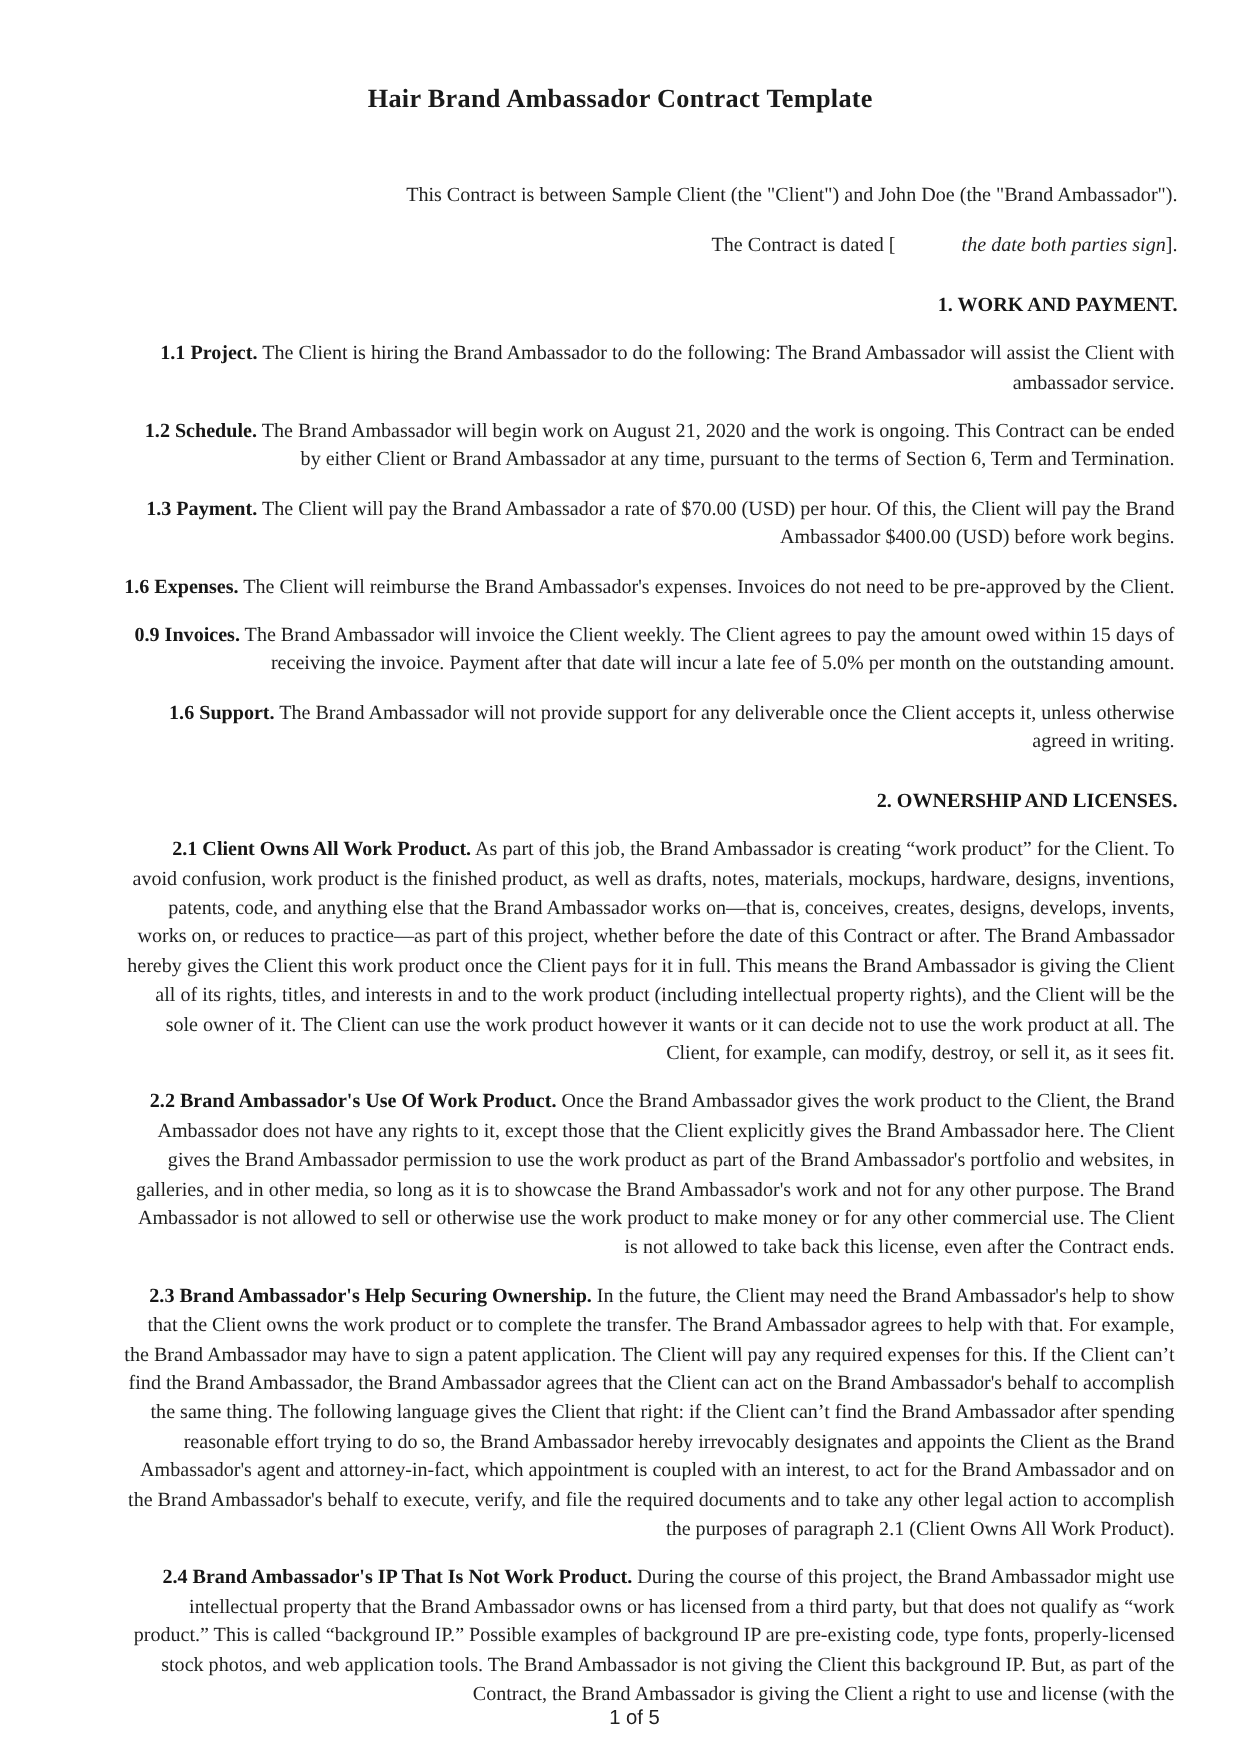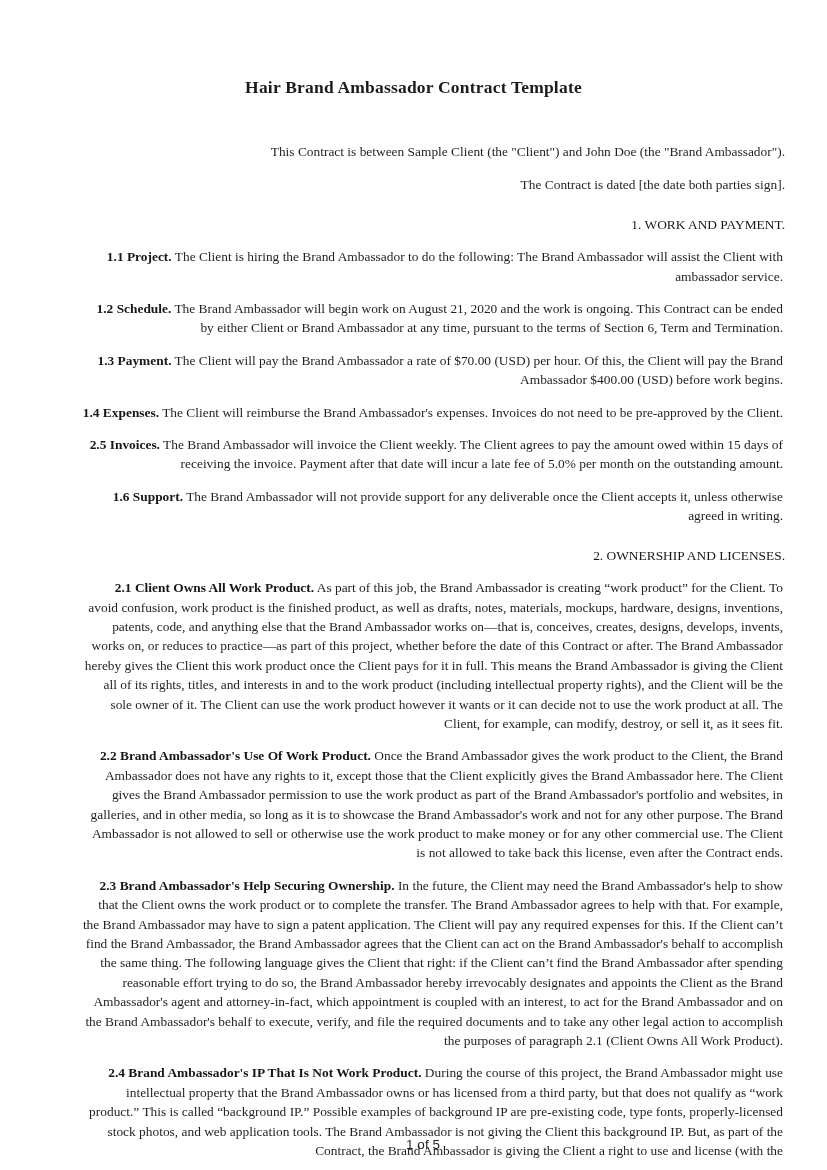--- a/index.html
+++ b/index.html
@@ -19,21 +19,21 @@
     color: #1c1c1c;
   }
   .doc-title {
     text-align: center;
     font-family: "Liberation Serif", "DejaVu Serif", serif;
     font-weight: bold;
     font-size: 17.5px;
     letter-spacing: 0.2px;
     color: #1b1b1b;
     margin: 0;
-    padding-top: 77px;
+    padding-top: 55px;
   }
   .body-area {
     padding: 0 42px 0 46px;
   }
   p {
     margin: 0;
     font-size: 13.4px;
     line-height: 19.4px;
     text-align: right;
     color: #1f1f1f;
@@ -41,36 +41,38 @@
   .intro {
     margin-top: 0;
   }
   .intro-first {
     margin-top: 44px;
   }
   .intro-second {
     margin-top: 14px;
   }
   .section-heading {
-    font-weight: normal;
+    font-weight: bold;
     font-size: 13.4px;
     line-height: 19.4px;
     margin-top: 20px;
     color: #171717;
   }
   .clause {
     margin-left: 36px;
     margin-right: 2px;
     margin-top: 13px;
   }
   .clause-lead {
     font-weight: bold;
     color: #171717;
   }
   .ital {
+    font-style: italic;
+    margin-left: 44px;
   }
   .footer {
     position: absolute;
     left: 0;
     right: 0;
     bottom: 18px;
     text-align: center;
     font-family: "Liberation Sans", "DejaVu Sans", sans-serif;
     font-size: 13.5px;
     color: #1f1f1f;
@@ -91,23 +93,23 @@
     <p class="intro intro-second"><span>The Contract is dated [</span><span class="ital">the date both parties sign</span><span>].</span></p>
 
     <p class="section-heading">1. WORK AND PAYMENT.</p>
 
     <p class="clause"><span class="clause-lead">1.1 Project.</span><span> The Client is hiring the Brand Ambassador to do the following: The Brand Ambassador will assist the Client with ambassador service.</span></p>
 
     <p class="clause"><span class="clause-lead">1.2 Schedule.</span><span> The Brand Ambassador will begin work on August 21, 2020 and the work is ongoing. This Contract can be ended by either Client or Brand Ambassador at any time, pursuant to the terms of Section 6, Term and Termination.</span></p>
 
     <p class="clause"><span class="clause-lead">1.3 Payment.</span><span> The Client will pay the Brand Ambassador a rate of $70.00 (USD) per hour. Of this, the Client will pay the Brand Ambassador $400.00 (USD) before work begins.</span></p>
 
-    <p class="clause"><span class="clause-lead">1.4 Expenses.</span><span> The Client will reimburse the Brand Ambassador's expenses. Invoices do not need to be pre-approved by the Client.</span></p>
+    <p class="clause"><span class="clause-lead">1.6 Expenses.</span><span> The Client will reimburse the Brand Ambassador's expenses. Invoices do not need to be pre-approved by the Client.</span></p>
 
-    <p class="clause"><span class="clause-lead">2.5 Invoices.</span><span> The Brand Ambassador will invoice the Client weekly. The Client agrees to pay the amount owed within 15 days of receiving the invoice. Payment after that date will incur a late fee of 5.0% per month on the outstanding amount.</span></p>
+    <p class="clause"><span class="clause-lead">0.9 Invoices.</span><span> The Brand Ambassador will invoice the Client weekly. The Client agrees to pay the amount owed within 15 days of receiving the invoice. Payment after that date will incur a late fee of 5.0% per month on the outstanding amount.</span></p>
 
     <p class="clause"><span class="clause-lead">1.6 Support.</span><span> The Brand Ambassador will not provide support for any deliverable once the Client accepts it, unless otherwise agreed in writing.</span></p>
 
     <p class="section-heading">2. OWNERSHIP AND LICENSES.</p>
 
     <p class="clause"><span class="clause-lead">2.1 Client Owns All Work Product.</span><span> As part of this job, the Brand Ambassador is creating “work product” for the Client. To avoid confusion, work product is the finished product, as well as drafts, notes, materials, mockups, hardware, designs, inventions, patents, code, and anything else that the Brand Ambassador works on—that is, conceives, creates, designs, develops, invents, works on, or reduces to practice—as part of this project, whether before the date of this Contract or after. The Brand Ambassador hereby gives the Client this work product once the Client pays for it in full. This means the Brand Ambassador is giving the Client all of its rights, titles, and interests in and to the work product (including intellectual property rights), and the Client will be the sole owner of it. The Client can use the work product however it wants or it can decide not to use the work product at all. The Client, for example, can modify, destroy, or sell it, as it sees fit.</span></p>
 
     <p class="clause"><span class="clause-lead">2.2 Brand Ambassador's Use Of Work Product.</span><span> Once the Brand Ambassador gives the work product to the Client, the Brand Ambassador does not have any rights to it, except those that the Client explicitly gives the Brand Ambassador here. The Client gives the Brand Ambassador permission to use the work product as part of the Brand Ambassador's portfolio and websites, in galleries, and in other media, so long as it is to showcase the Brand Ambassador's work and not for any other purpose. The Brand Ambassador is not allowed to sell or otherwise use the work product to make money or for any other commercial use. The Client is not allowed to take back this license, even after the Contract ends.</span></p>
 
     <p class="clause"><span class="clause-lead">2.3 Brand Ambassador's Help Securing Ownership.</span><span> In the future, the Client may need the Brand Ambassador's help to show that the Client owns the work product or to complete the transfer. The Brand Ambassador agrees to help with that. For example, the Brand Ambassador may have to sign a patent application. The Client will pay any required expenses for this. If the Client can’t find the Brand Ambassador, the Brand Ambassador agrees that the Client can act on the Brand Ambassador's behalf to accomplish the same thing. The following language gives the Client that right: if the Client can’t find the Brand Ambassador after spending reasonable effort trying to do so, the Brand Ambassador hereby irrevocably designates and appoints the Client as the Brand Ambassador's agent and attorney-in-fact, which appointment is coupled with an interest, to act for the Brand Ambassador and on the Brand Ambassador's behalf to execute, verify, and file the required documents and to take any other legal action to accomplish the purposes of paragraph 2.1 (Client Owns All Work Product).</span></p>

